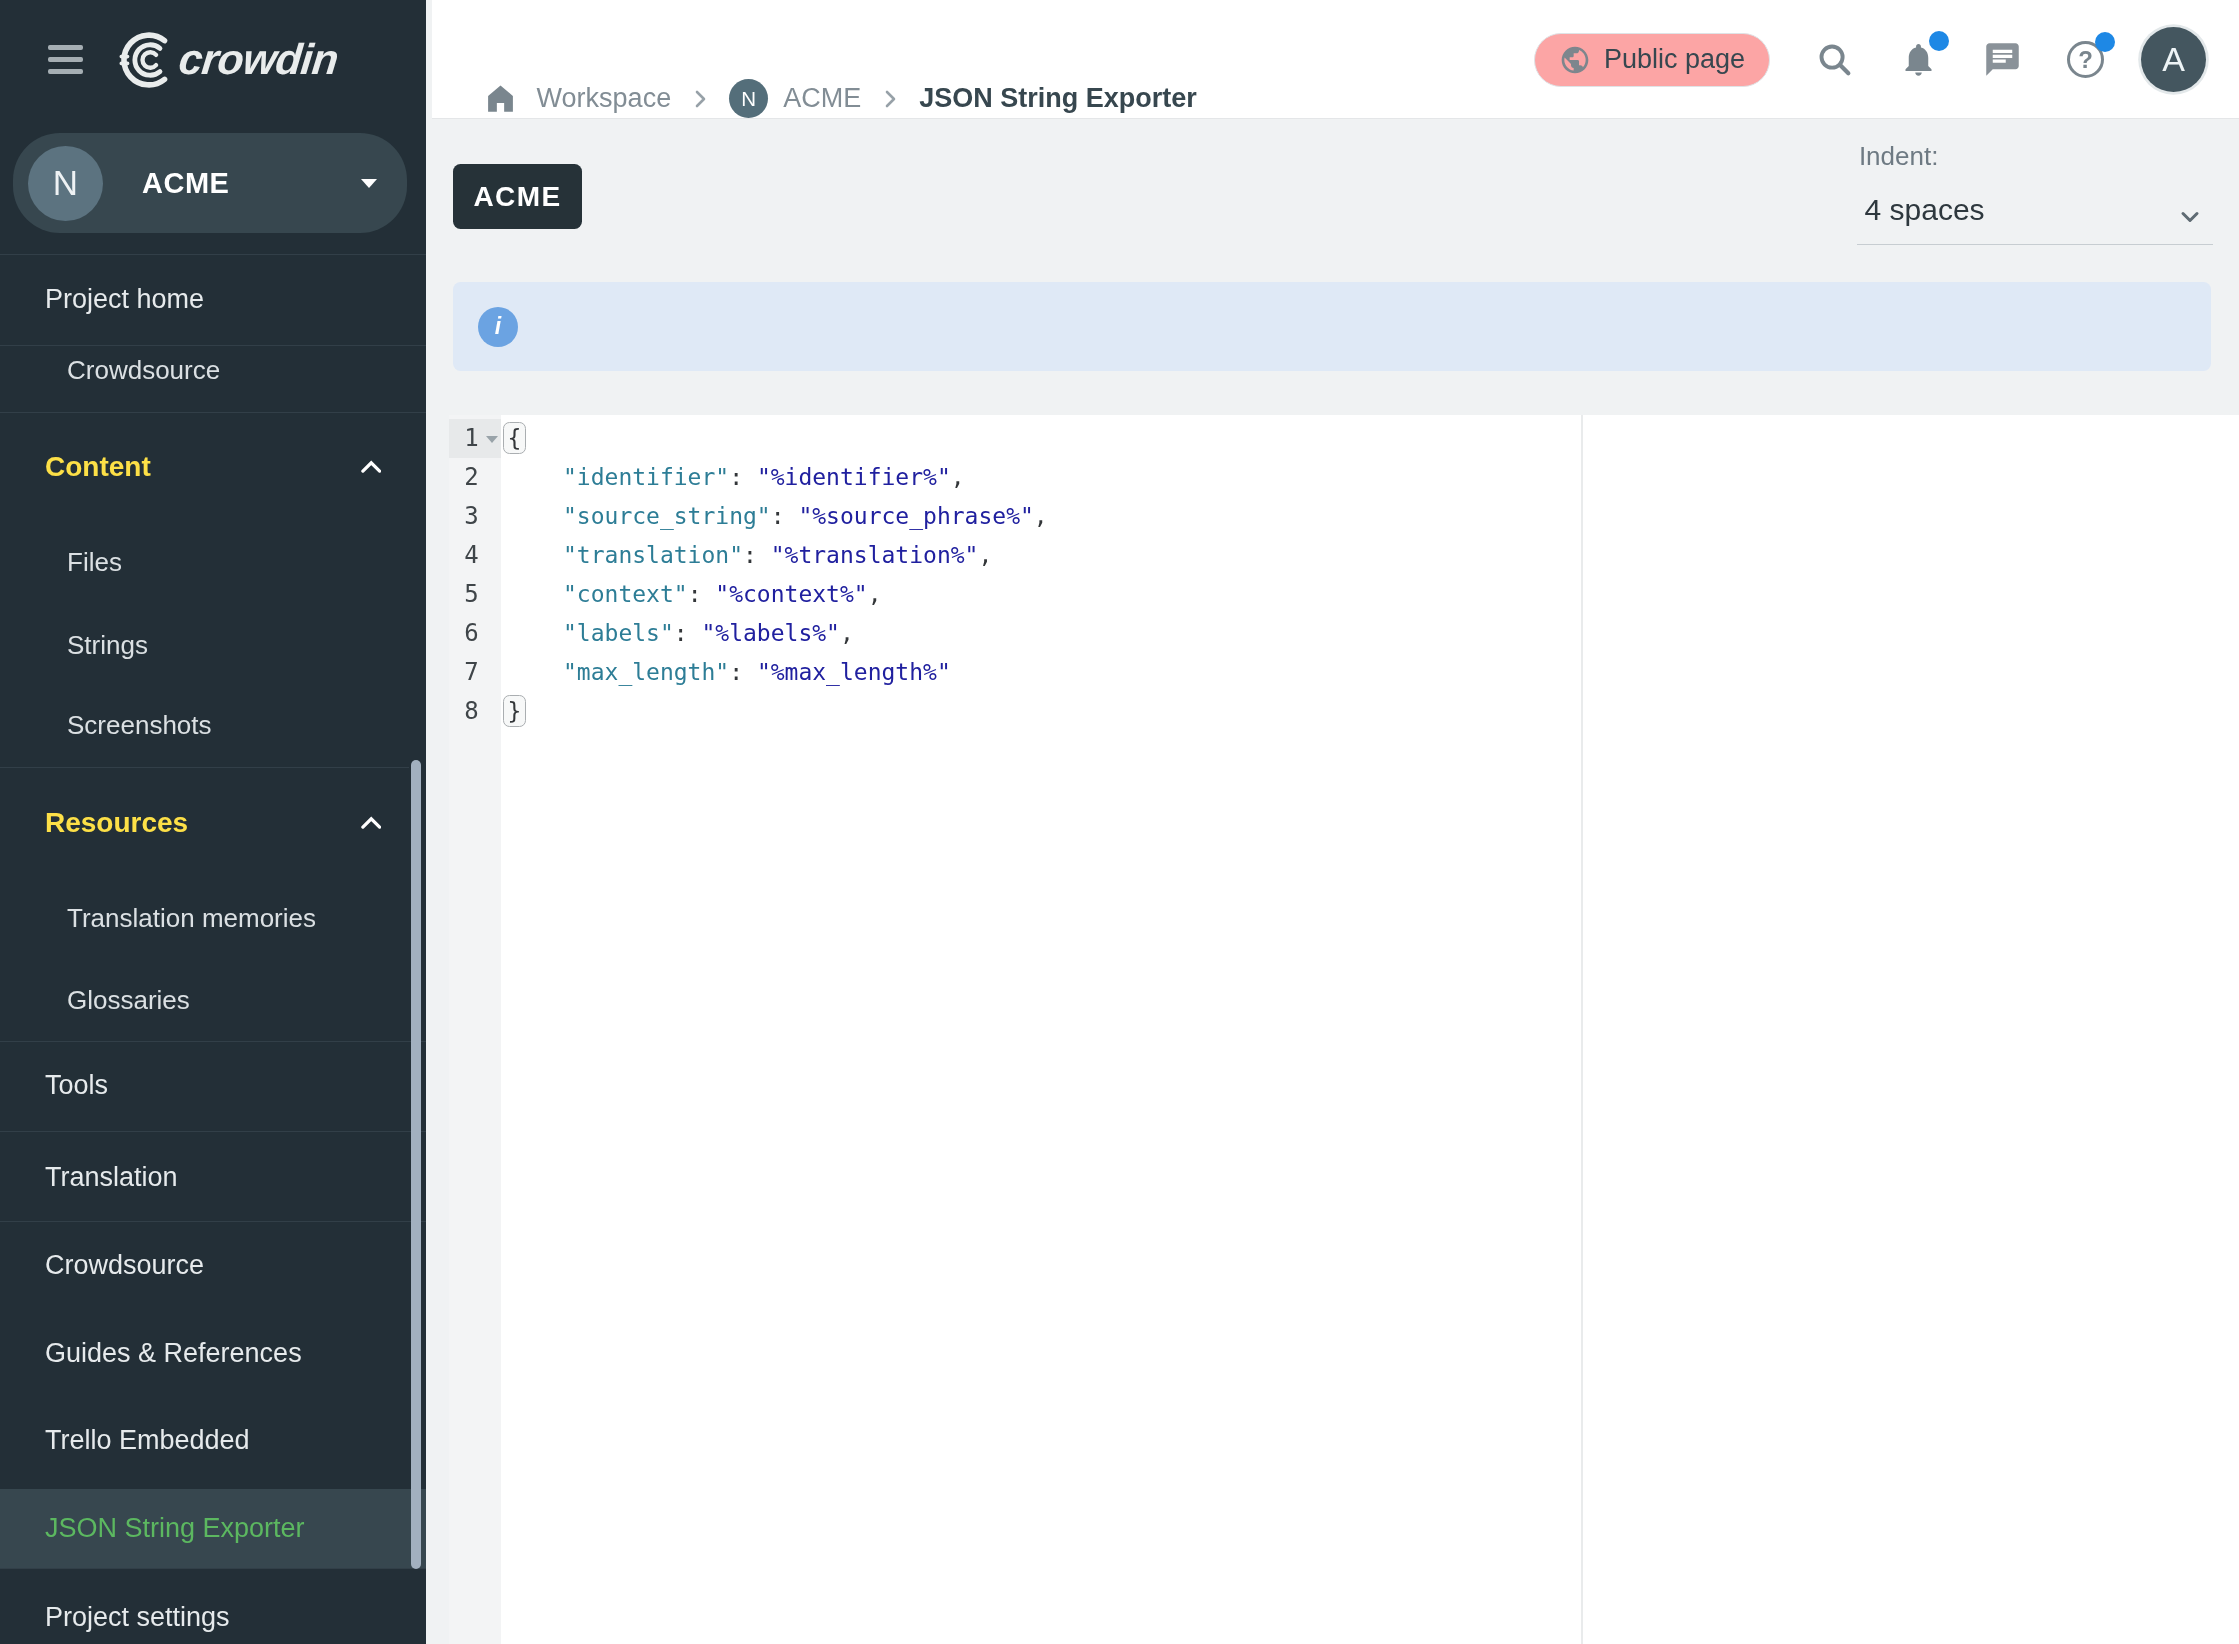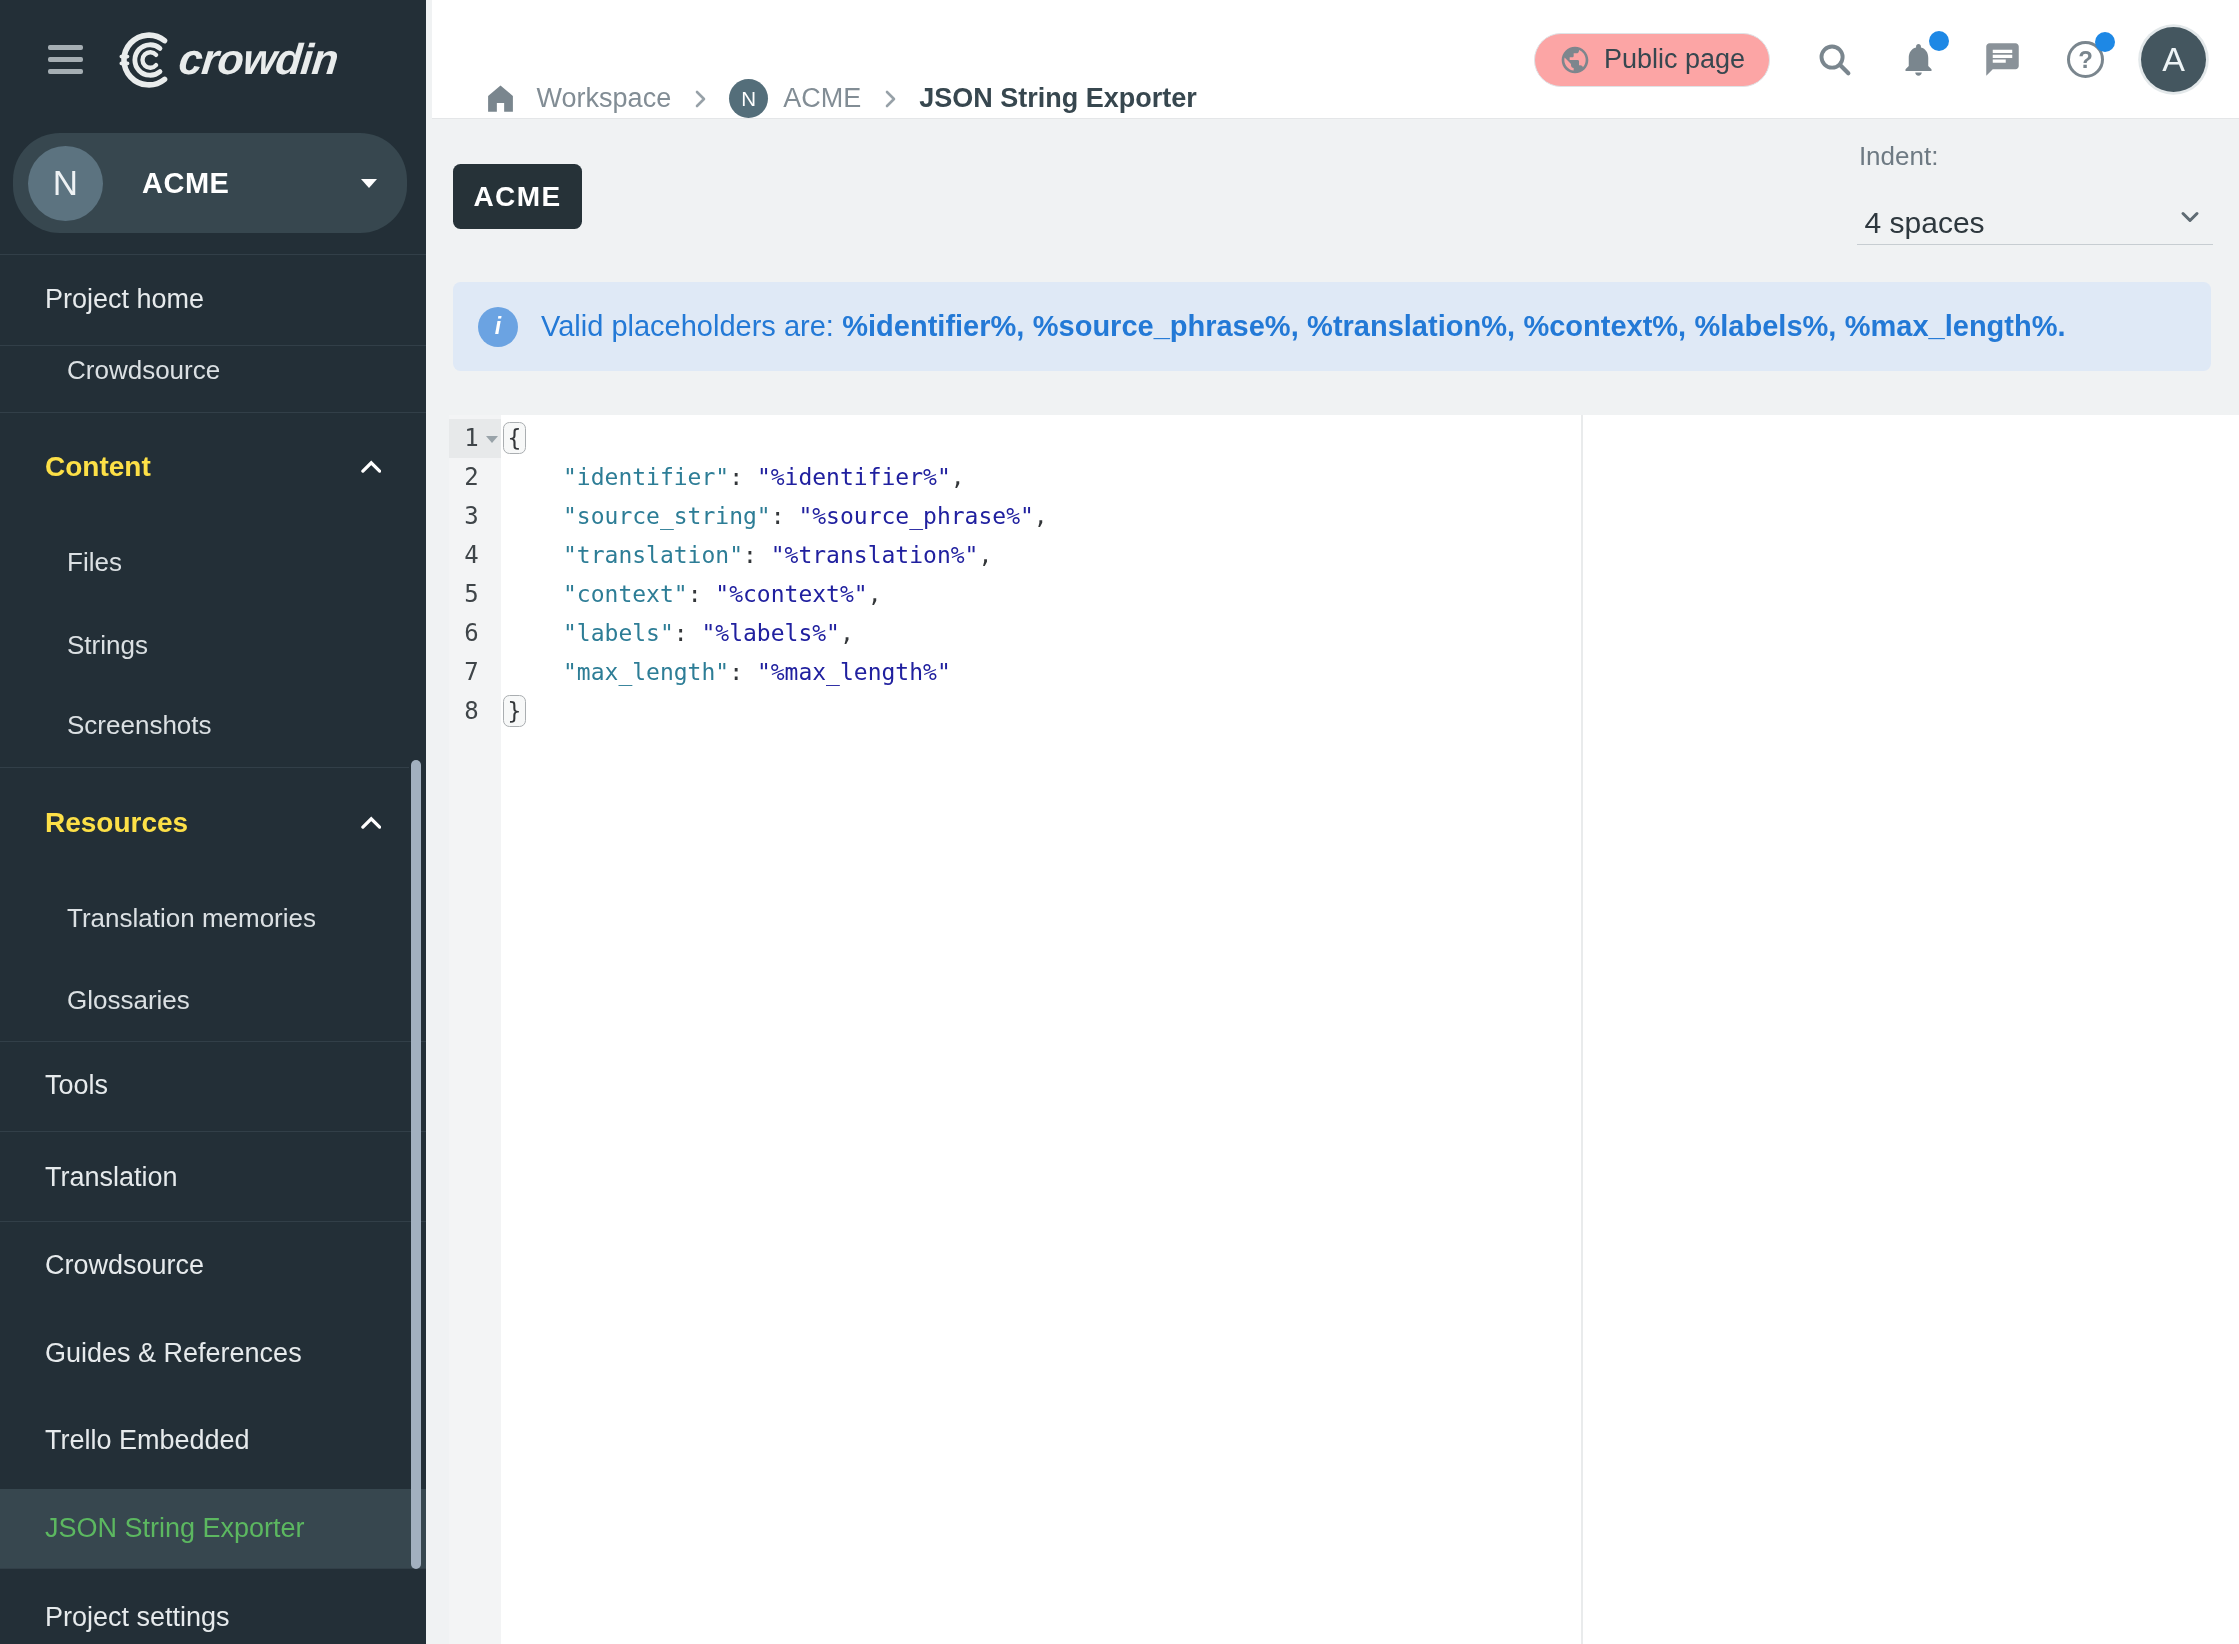--- a/index.html
+++ b/index.html
@@ -79,21 +79,21 @@
   
   .main { position:absolute; left:426px; top:119px; width:1813px; height:1525px; }
   .save-btn { position:absolute; left:27px; top:45px; width:129px; height:65px;
               background:#263238; color:#ffffff; border:none; border-radius:7.5px;
               font-size:28px; font-weight:700; letter-spacing:1.4px; cursor:pointer;
               font-family:"Liberation Sans", sans-serif; }
   .indent-ctl { position:absolute; left:1431px; top:0; width:356px; height:131px; }
   .indent-label { position:absolute; left:1.9px; top:22.4px; color:#6e7a83; font-size:26px; }
   .indent-select { position:absolute; left:0; top:63px; width:356px; height:63px;
                    border-bottom:1.9px solid #c7cdd1; cursor:pointer; }
-  .indent-value { position:absolute; left:7.5px; top:11.2px; color:#2e383e; font-size:30px;margin-top:13px; }
+  .indent-value { position:absolute; left:7.5px; top:11.2px; color:#2e383e; font-size:30px; }
   .indent-chevron { position:absolute; right:9.3px; top:20.5px; display:flex; }
 
   .banner { position:absolute; left:27px; top:163px; width:1758px; height:89px;
             background:#dfe9f6; border-radius:7.5px; display:flex; align-items:center; }
   .banner-icon { width:40px; height:40px; border-radius:50%; background:#6ba3e2;
                  color:#ffffff; font-size:23px; font-weight:700; font-style:italic;
                  display:flex; align-items:center; justify-content:center;
                  margin-left:25px; flex-shrink:0; }
   .banner-text { margin-left:23px; color:#2379d6; font-size:29px; white-space:nowrap; }
   .banner-text b { font-weight:700; margin-left:8.4px; }
@@ -275,23 +275,20 @@
         <div class="indent-chevron">
           <svg width="28" height="28" viewBox="0 0 24 24">
               <polyline points="6,9 12,15 18,9" fill="none" stroke="#5f6b73" stroke-width="2.6" stroke-linecap="round" stroke-linejoin="round"></polyline>
             </svg>
         </div>
       </div>
     </div>
 
     <div class="banner">
       <div class="banner-icon">i</div>
-      <div class="banner-text">
-        <span>Valid placeholders are:</span><b>%identifier%,</b><b>%source_phrase%,</b><b>%translation%,</b><b>%context%,</b><b>%labels%,</b><b>%max_length%.</b>
-      </div>
     </div>
 
     <div class="editor">
       <div class="gutter-bg"></div>
       <div class="print-margin"></div>
       <div class="rows">
 
         <div class="code-row">
           <div class="gutter-cell active"><span>1</span>
             <span class="fold-caret"></span>

